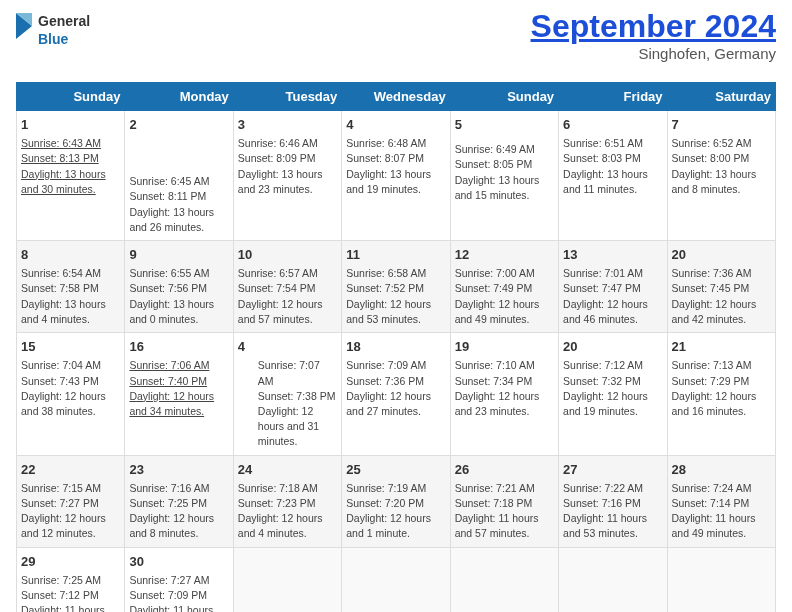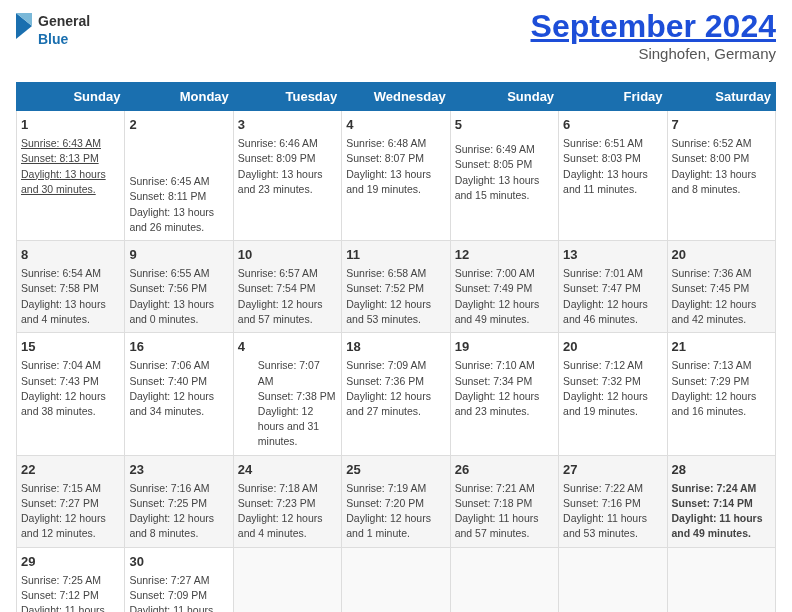--- a/index.html
+++ b/index.html
@@ -175,21 +175,21 @@
       </tr>
       <tr>
         <td>
           <span class="day-number">15</span>
           <div class="day-detail" style="white-space: pre-line;">Sunrise: 7:04 AM
 Sunset: 7:43 PM
 Daylight: 12 hours and 38 minutes.</div>
         </td>
         <td>
           <span class="day-number">16</span>
-          <div class="day-detail" style="white-space: pre-line;">Sunrise: 7:06 AM
+          <div class="day-detail" style="white-space: pre-line; text-decoration: underline;">Sunrise: 7:06 AM
 Sunset: 7:40 PM
 Daylight: 12 hours and 34 minutes.</div>
         </td>
         <td>
           <span class="day-number">4</span>
           <div class="day-detail" style="white-space: pre-line; margin-left: 20px;">Sunrise: 7:07 AM
 Sunset: 7:38 PM
 Daylight: 12 hours and 31 minutes.</div>
         </td>
         <td>
@@ -249,21 +249,21 @@
 Daylight: 11 hours and 57 minutes.</div>
         </td>
         <td>
           <span class="day-number">27</span>
           <div class="day-detail" style="white-space: pre-line;">Sunrise: 7:22 AM
 Sunset: 7:16 PM
 Daylight: 11 hours and 53 minutes.</div>
         </td>
         <td>
           <span class="day-number">28</span>
-          <div class="day-detail" style="white-space: pre-line; font-weight: bold;">Sunrise: 7:24 AM
+          <div class="day-detail" style="white-space: pre-line;">Sunrise: 7:24 AM
 Sunset: 7:14 PM
 Daylight: 11 hours and 49 minutes.</div>
         </td>
       </tr>
       <tr>
         <td>
           <span class="day-number">29</span>
           <div class="day-detail" style="white-space: pre-line;">Sunrise: 7:25 AM
 Sunset: 7:12 PM
 Daylight: 11 hours and 46 minutes.</div>

